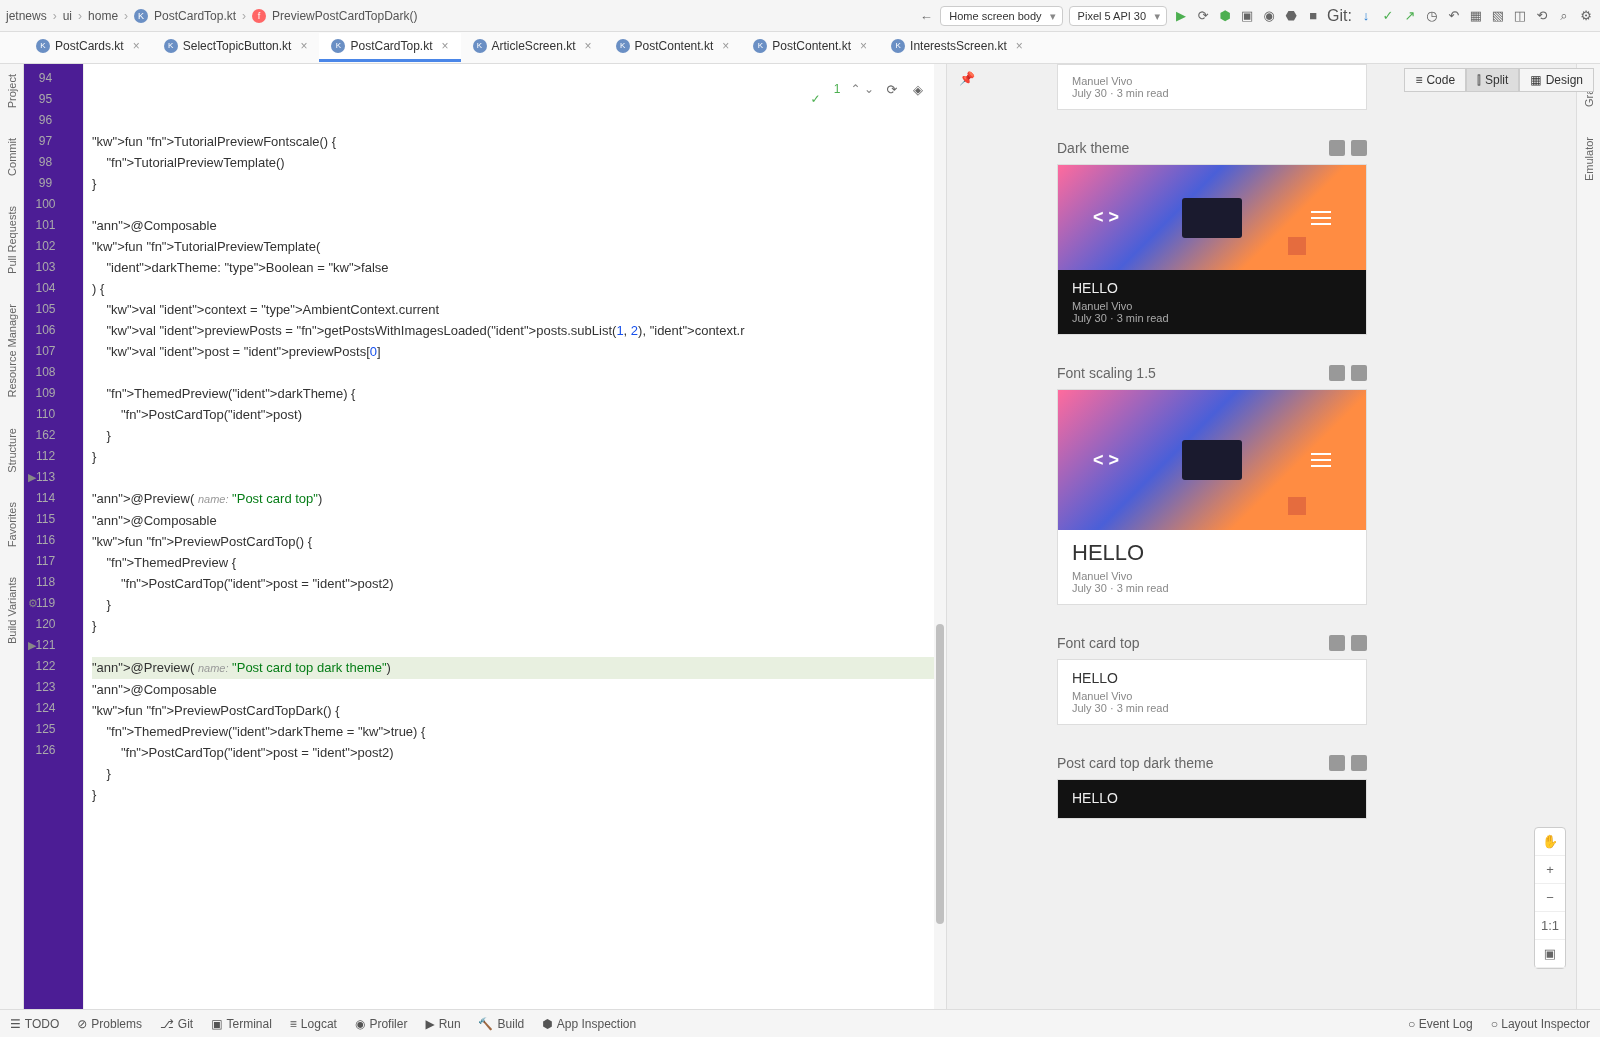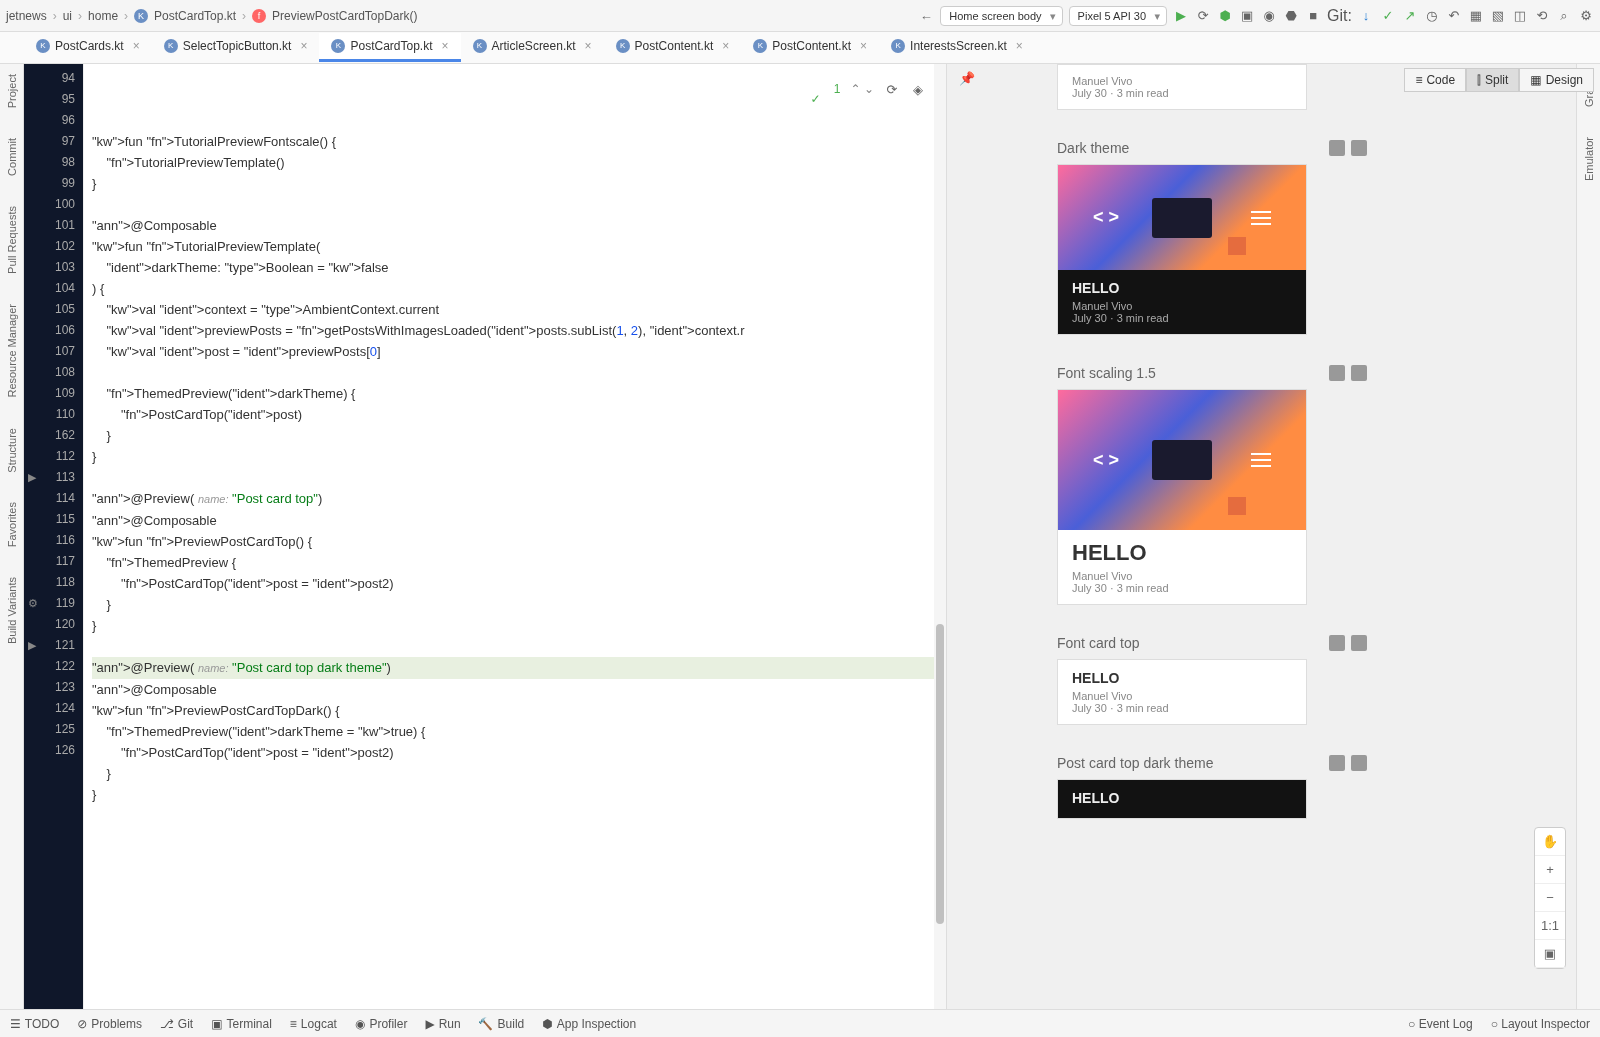--- a/index.html
+++ b/index.html
@@ -18,49 +18,49 @@
 .tb-icon.blue{color:#1976d2}
 .tabs{height:32px;background:#fafafa;border-bottom:1px solid #ddd;display:flex;align-items:center;padding-left:24px;gap:0}
 .tab{padding:6px 12px;display:flex;align-items:center;gap:5px;font-size:12px;cursor:pointer;border-bottom:3px solid transparent}
 .tab.active{border-bottom-color:#4a86e8;background:#fff}
 .tab-icon{width:14px;height:14px;border-radius:50%;background:#6a8fc4;font-size:8px;color:#fff;text-align:center;line-height:14px}
 .tab-close{color:#999;font-size:12px;margin-left:4px}
 .main{display:flex;height:calc(100% - 64px - 28px)}
 .left-rail{width:24px;background:#f5f5f5;border-right:1px solid #ddd;display:flex;flex-direction:column;align-items:center;padding-top:10px;gap:30px}
 .rail-label{writing-mode:vertical-rl;transform:rotate(180deg);font-size:11px;color:#666;cursor:pointer;white-space:nowrap}
 .editor-area{flex:1;display:flex;background:#fff;position:relative}
-.gutter{width:60px;background:#0f172a;border-right:1px solid #eee;text-align:right;padding-right:8px;font-family:Menlo,monospace;font-size:12px;color:#aaa;line-height:21px;padding-top:4px;position:relative}
+.gutter{width:60px;background:#4c1d95;border-right:1px solid #eee;text-align:center;padding-right:16px;font-family:Menlo,monospace;font-size:12px;color:#aaa;line-height:21px;padding-top:4px;position:relative}
 .gutter-line{position:relative}
 .gutter-icon{position:absolute;left:4px;color:#888;font-size:11px}
 .code{flex:1;font-family:Menlo,monospace;font-size:13px;line-height:21px;padding:4px 8px;white-space:pre;overflow:hidden;position:relative}
 .str{color:#067d17}
 .num{color:#1750eb}
 .hint{color:#999;font-style:italic;font-size:11px}
 .hl-line{background:#e8f0e0;display:inline-block;width:100%}
 .inspector{position:absolute;top:4px;right:20px;display:flex;gap:10px;align-items:center;font-size:12px;color:#4caf50}
 .view-switch{position:absolute;right:6px;top:68px;display:flex;gap:0;z-index:5}
 .vs-btn{padding:4px 10px;background:#f5f5f5;border:1px solid #ccc;font-size:12px;cursor:pointer;display:flex;align-items:center;gap:4px}
 .vs-btn.active{background:#ddd}
 .preview-pane{width:630px;background:#f0f0f0;border-left:1px solid #ddd;padding:10px 20px;overflow:auto;position:relative}
 .preview-toolbar{position:absolute;top:6px;left:12px;display:flex;gap:10px}
 .pv-group{margin-bottom:30px}
 .pv-label{font-size:14px;color:#666;margin-bottom:8px;display:flex;align-items:center;justify-content:space-between}
 .pv-icons{display:flex;gap:6px}
 .pv-icons span{width:16px;height:16px;background:#999;border-radius:2px;cursor:pointer}
-.card{background:#fff;border:1px solid #ddd;width:250px;margin-left:90px;font-size:12px}
+.card{background:#fff;border:1px solid #ddd;width:310px;margin-left:90px;font-size:12px}
 .card.dark{background:#121212;color:#eee}
 .card-img{height:105px;background:linear-gradient(135deg,#ff6b9d 0%,#4a5fd8 40%,#ff8c42 70%);position:relative;display:flex;align-items:center;justify-content:center}
 .card-img.tall{height:140px}
 .laptop{width:60px;height:40px;background:#1a1a2e;border-radius:3px;position:relative}
 .arrows{position:absolute;left:35px;color:#fff;font-size:18px;font-weight:bold}
 .lines{position:absolute;right:35px;display:flex;flex-direction:column;gap:4px}
 .lines span{width:20px;height:2px;background:#fff}
 .ksym{position:absolute;right:60px;bottom:15px;width:18px;height:18px;background:#e56c3e}
 .card-body{padding:10px 14px}
-.card-title{font-size:14px;font-weight:bold;margin-bottom:4px}
+.card-title{font-size:14px;font-weight:normal;margin-bottom:4px}
 .card-title.big{font-size:22px}
 .card-sub{font-size:11px;color:#888}
 .card.dark .card-sub{color:#aaa}
 .zoom-ctrl{position:absolute;right:10px;bottom:40px;background:#fff;border:1px solid #ccc;border-radius:4px;display:flex;flex-direction:column}
 .zoom-ctrl div{width:30px;height:28px;display:flex;align-items:center;justify-content:center;border-bottom:1px solid #eee;cursor:pointer;font-size:13px;color:#666}
 .right-rail{width:24px;background:#f5f5f5;border-left:1px solid #ddd;display:flex;flex-direction:column;align-items:center;padding-top:10px;gap:30px}
 .statusbar{height:28px;background:#f5f5f5;border-top:1px solid #ddd;display:flex;align-items:center;padding:0 10px;gap:18px;font-size:12px;color:#555}
 .sb-item{display:flex;align-items:center;gap:4px;cursor:pointer}
 .sb-right{margin-left:auto;display:flex;gap:18px}
 .scroll-track{position:absolute;right:0;top:0;width:12px;height:100%;background:#f5f5f5}

